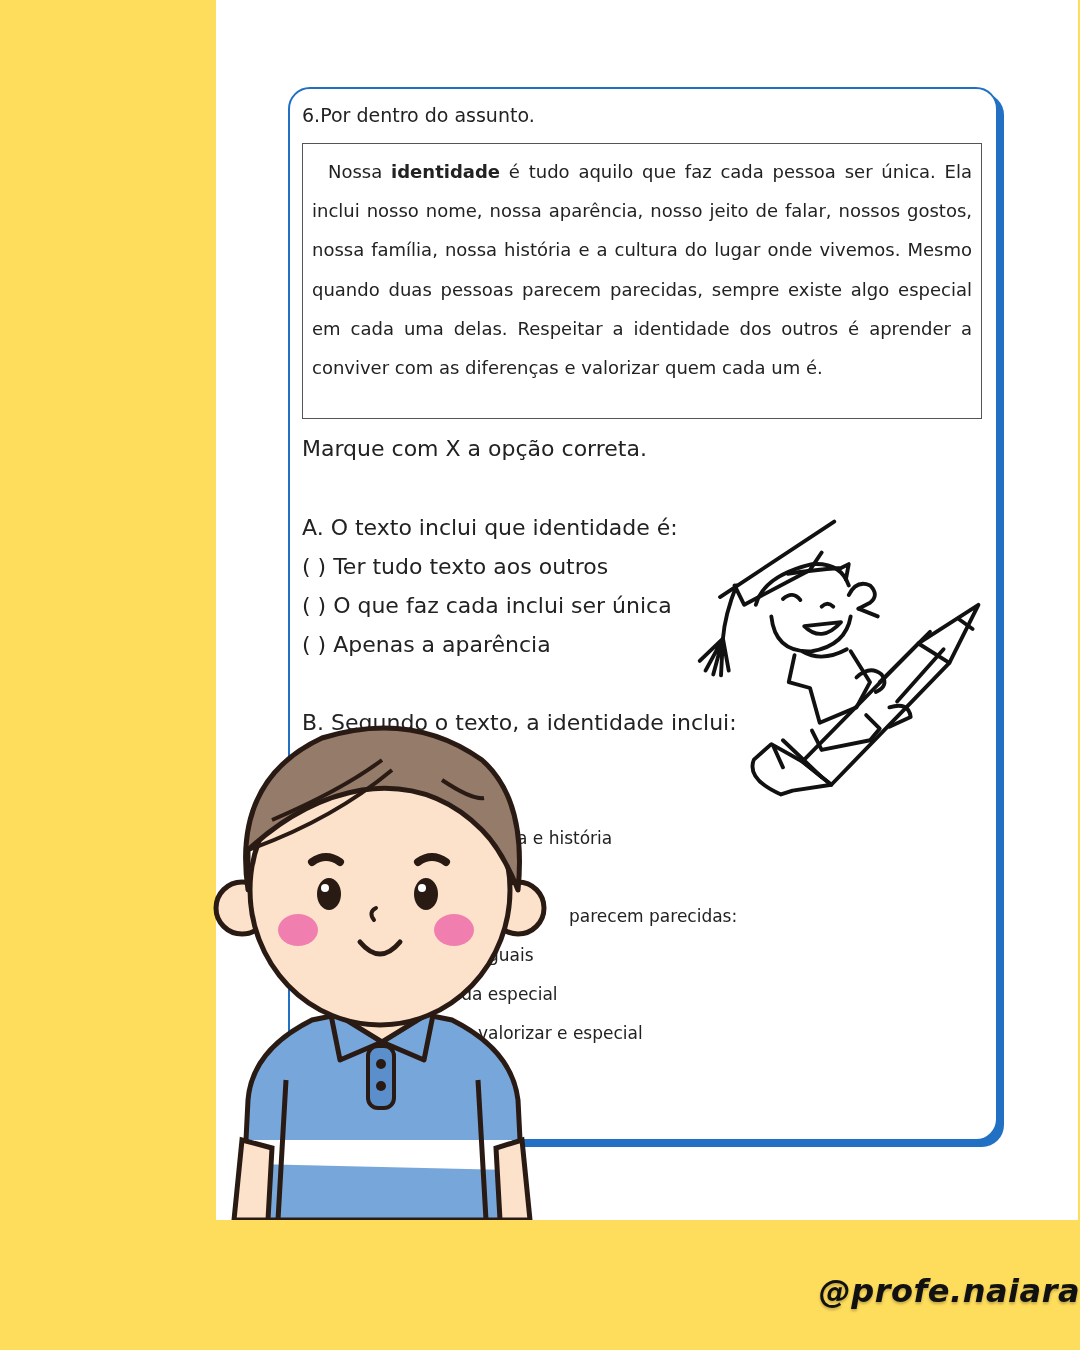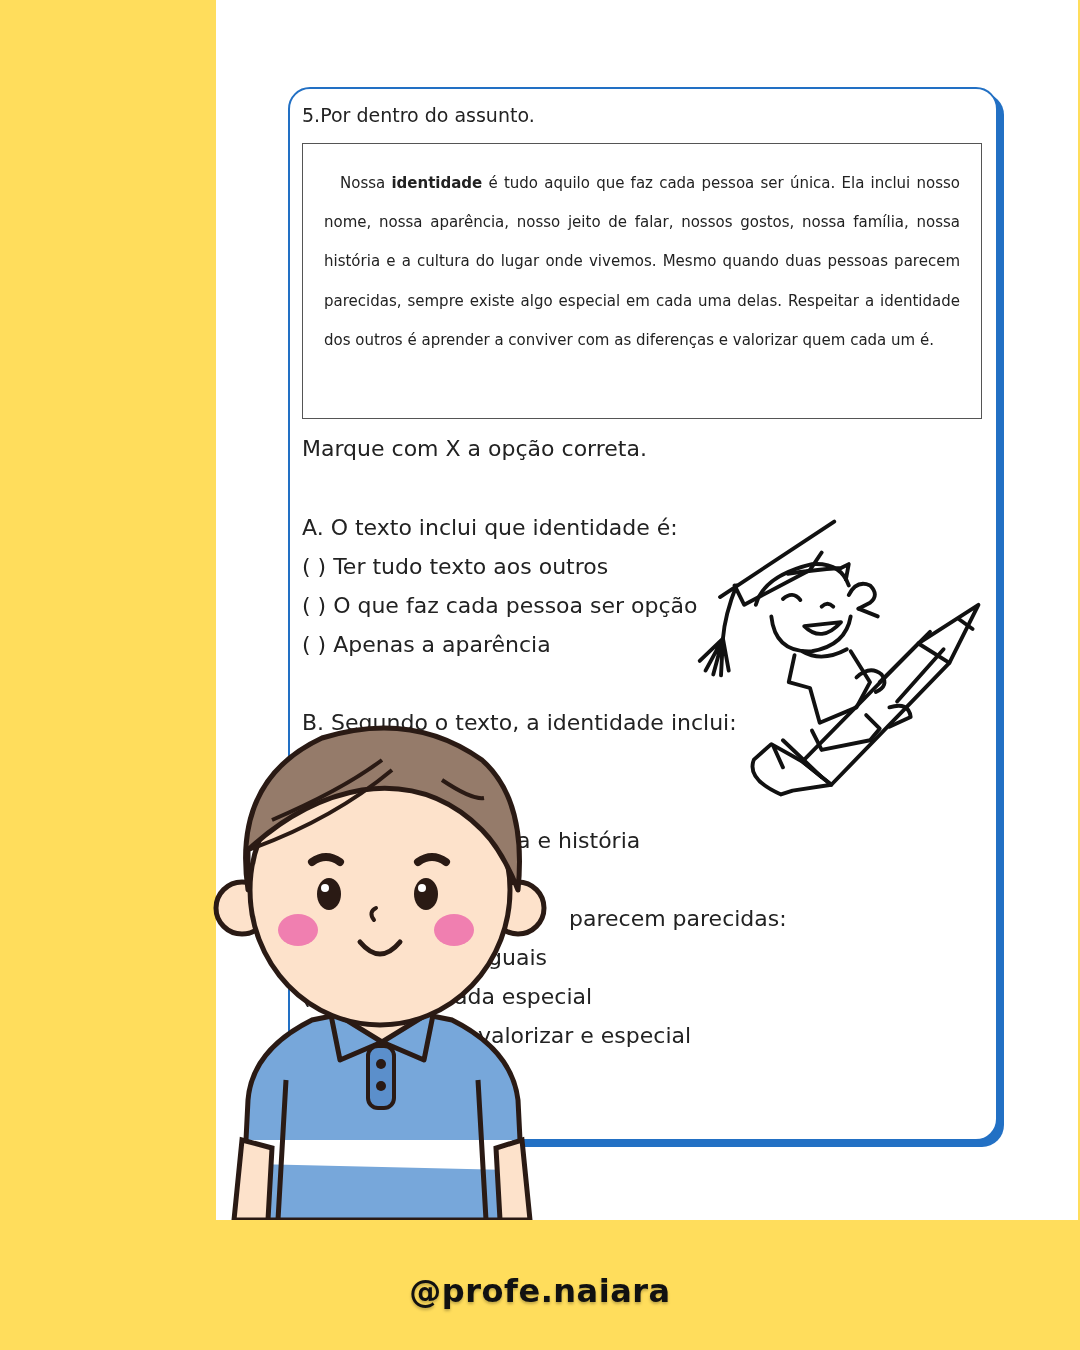--- a/index.html
+++ b/index.html
@@ -1,45 +1,45 @@
 <!DOCTYPE html>
 <html><head>
 <meta charset="utf-8">
 <style>
   html, body { margin:0; padding:0; }
   body { width:1080px; height:1350px; position:relative; overflow:hidden; background:#FFDD5C; font-family:"DejaVu Sans", sans-serif; }
   .sheet { position:absolute; left:216px; top:0; width:862px; height:1220px; background:#ffffff; }
   .card { position:absolute; left:288px; top:87px; width:706px; height:1050px; border:2px solid #2270C4; border-radius:22px; box-shadow:6px 6px 0 0 #2270C4; background:#fff; }
   .q-title { position:absolute; left:302px; top:104px; font-size:19px; color:#222; }
   .textbox { position:absolute; left:302px; top:143px; width:668px; height:266px; border:1.5px solid #555; padding:4px 5px; box-sizing:content-box; }
-  .textbox p { margin:16px; font-size:15px; line-height:39.2px; color:#222; text-align:justify; text-indent:16px; }
+  .textbox p { margin:4px; font-size:18px; line-height:39.2px; color:#222; text-align:justify; text-indent:16px; }
   .textbox b { font-weight:bold; }
   .line { position:absolute; left:302px; font-size:22px; color:#222; white-space:nowrap; }
-  .handle { position:absolute; left:0; width:1080px; top:1272px; text-align:center; font-weight:bold; font-size:32px; color:#111; text-shadow:0 2px 3px rgba(0,0,0,0.25); letter-spacing:0.5px; }
+  .handle { position:absolute; left:0; width:1080px; top:1272px; text-align:right; font-weight:bold; font-size:32px; color:#111; text-shadow:0 2px 3px rgba(0,0,0,0.25); letter-spacing:0.5px;font-style:italic; }
   .boy { position:absolute; left:212px; top:720px; width:340px; height:500px; }
   .grad { position:absolute; left:686px; top:508px; width:310px; height:300px; }
-  .frag { position:absolute; font-size:22px; color:#222; white-space:nowrap;text-align:right; }
+  .frag { position:absolute; font-size:17px; color:#222; white-space:nowrap;text-align:right; }
 </style>
 </head>
 <body>
 
 <div class="sheet"></div>
 <div class="card"></div>
 
-<div class="q-title">5.Por dentro do assunto.</div>
+<div class="q-title">6.Por dentro do assunto.</div>
 
 <div class="textbox">
   <p><span>Nossa </span><b>identidade</b><span> é tudo aquilo que faz cada pessoa ser única. Ela inclui nosso nome, nossa aparência, nosso jeito de falar, nossos gostos, nossa família, nossa história e a cultura do lugar onde vivemos. Mesmo quando duas pessoas parecem parecidas, sempre existe algo especial em cada uma delas. Respeitar a identidade dos outros é aprender a conviver com as diferenças e valorizar quem cada um é.</span></p>
 </div>
 
 <div class="line" style="top:436px">Marque com X a opção correta.</div>
 
 <div class="line" style="top:515px">A. O texto inclui que identidade é:</div>
 <div class="line" style="top:554px">( ) Ter tudo texto aos outros</div>
-<div class="line" style="top:593px">( ) O que faz cada pessoa ser opção</div>
+<div class="line" style="top:593px">( ) O que faz cada inclui ser única</div>
 <div class="line" style="top:632px">( ) Apenas a aparência</div>
 
 <div class="line" style="top:710px">B. Segundo o texto, a identidade inclui:</div>
 <div class="frag" style="left:517px;top:828px">a e história</div>
 
 <div class="frag" style="left:569px;top:906px">parecem parecidas:</div>
 <div class="frag" style="left:488px;top:945px">guais</div>
 <div class="frag" style="left:302px;top:984px">( )</div>
 <div class="frag" style="left:440px;top:984px">nada especial</div>
 <div class="frag" style="left:478px;top:1023px">valorizar e especial</div>

